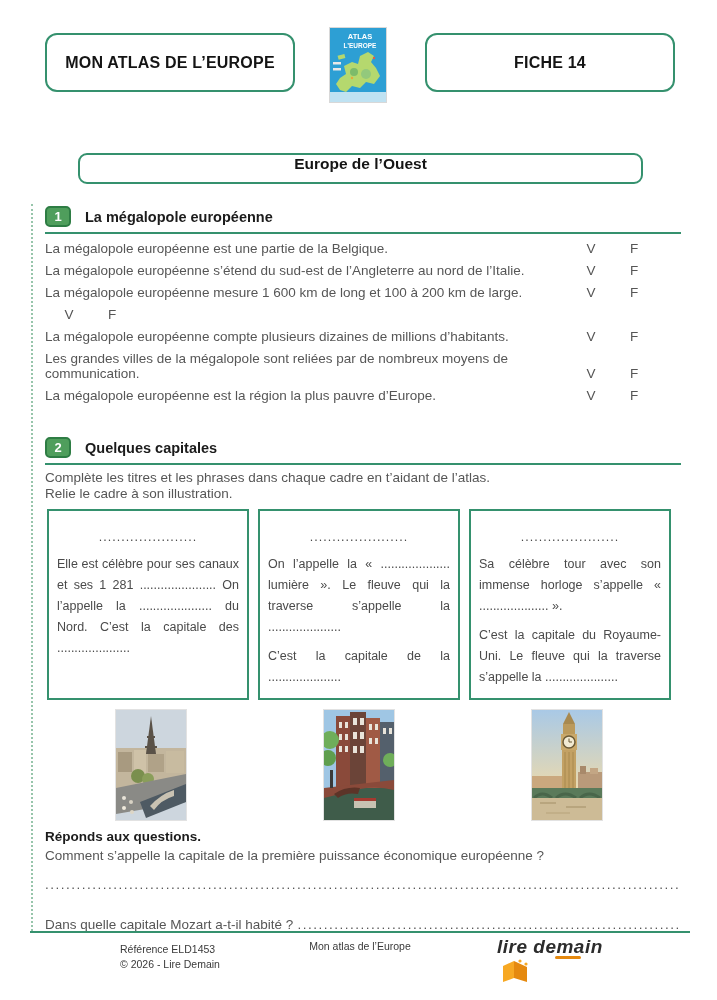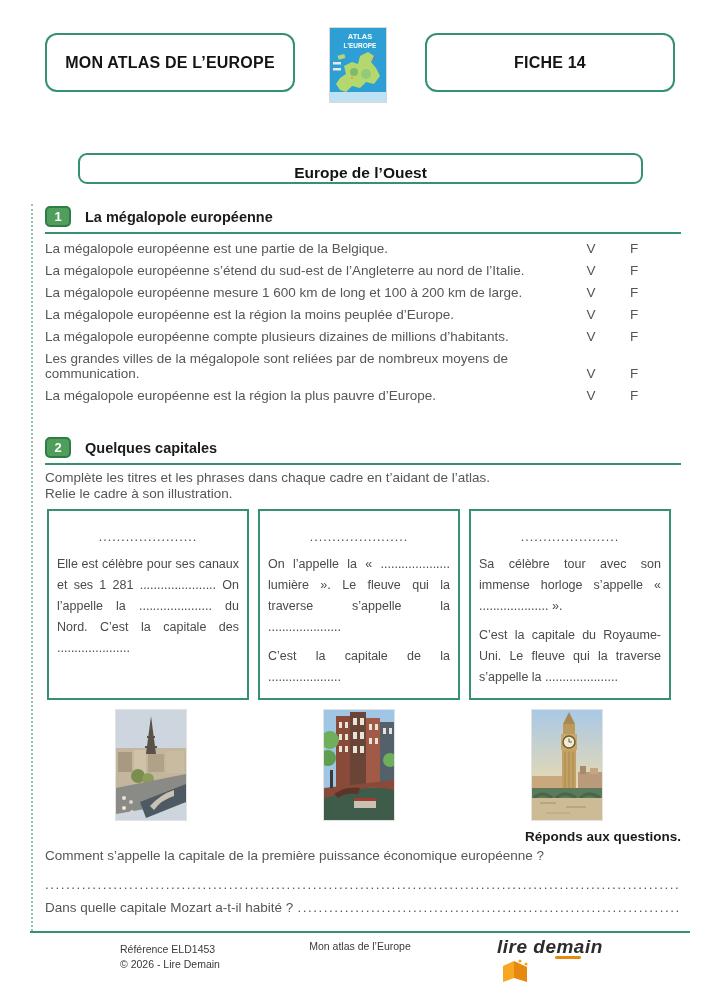--- a/index.html
+++ b/index.html
@@ -12,21 +12,21 @@
   .hdr-box.right { left:425px; }
   .atlas-cover { position:absolute; left:330px; top:28px; width:56px; height:74px; box-shadow:0 0 0 1px #d8d8d8; }
 
   
   .identity { position:absolute; left:78px; top:117px; width:565px; display:flex; align-items:flex-end; font-size:14px; color:#222; font-weight:bold; }
   .id-line { display:inline-block; border-bottom:2px solid #3a3a3a; height:14px; margin-left:5px; }
   .id-nom { width:140px; } .id-prenom { width:158px; } .id-date { width:52px; }
   .id-gap1 { width:22px; } .id-gap2 { width:24px; }
 
   
-  .banner { position:absolute; left:78px; top:153px; width:565px; height:31px; border:2px solid #35916e; border-radius:9px; display:flex; align-items:flex-end; justify-content:center; font-weight:bold; font-size:15.5px; color:#141414; }
+  .banner { position:absolute; left:78px; top:153px; width:565px; height:31px; border:2px solid #35916e; border-radius:9px; display:flex; align-items:flex-start; justify-content:center; font-weight:bold; font-size:15.5px; color:#141414; }
 
   
   .left-dotted { position:absolute; left:31px; top:204px; height:727px; width:0; border-left:2px dotted #97c5ab; }
 
   
   .sec-header { position:absolute; left:45px; width:636px; display:flex; align-items:center; border-bottom:2px solid #35916e; padding-bottom:5px; }
   .sec1-header { top:206px; } .sec2-header { top:437px; }
   .sec-badge { width:26px; height:21px; background:#4f9e5c; border:2px solid #2e7d44; border-radius:5px; color:#fff; font-weight:bold; font-size:13px; display:flex; align-items:center; justify-content:center; }
   .sec-title { margin-left:14px; font-weight:bold; font-size:14.5px; color:#1b1b1b; }
 
@@ -47,23 +47,23 @@
   .card p + p { margin-top:8px; }
   .card p:empty { display:none; }
 
   
   .photos { position:absolute; left:47px; top:710px; width:624px; display:flex; }
   .photo-slot { flex:1; display:flex; justify-content:center; }
   .photo { width:70px; height:110px; box-shadow:0 0 0 1px #e2e2e2; }
 
   
   .questions { position:absolute; left:45px; top:829px; width:636px; font-size:13.5px; color:#565656; }
-  .q-heading { font-weight:bold; color:#1b1b1b; margin-bottom:4px;text-align:right; }
+  .q-heading { font-weight:bold; color:#1b1b1b; margin-bottom:4px; }
   .dots-line { white-space:nowrap; overflow:hidden; letter-spacing:1.5px; margin-top:14px; height:17px; }
-  .q2-row { display:flex; margin-top:6px;align-items:flex-end; }
+  .q2-row { display:flex; margin-top:23px;align-items:flex-end; }
   .q2-dots { flex:1; white-space:nowrap; overflow:hidden; letter-spacing:1.5px; margin-left:4px; }
 
   
   .footer-line { position:absolute; left:30px; top:931px; width:660px; border-top:2px solid #35916e; }
   .footer { position:absolute; top:938px; left:0; width:717px; font-size:10.5px; color:#3a3a3a; }
   .f-left { position:absolute; left:120px; top:4px; line-height:15px; }
   .f-center { position:absolute; left:280px; top:2px; width:160px; text-align:center; }
   .f-logo { position:absolute; left:497px; top:-2px; display:flex; align-items:flex-start;flex-direction:column; }
   .f-logo-text { font-style:italic; font-weight:bold; font-size:19px; color:#2c2c2c; letter-spacing:.5px; }
   .f-logo-sub { position:absolute; left:58px; top:20px; width:26px; height:3px; background:#e5890f; border-radius:2px; }
@@ -120,21 +120,20 @@
       <div class="vf-text">La mégalopole européenne s’étend du sud-est de l’Angleterre au nord de l’Italie.</div>
       <div class="vf-v">V</div>
       <div class="vf-f">F</div>
     </div>
     <div class="vf-row">
       <div class="vf-text">La mégalopole européenne mesure 1 600 km de long et 100 à 200 km de large.</div>
       <div class="vf-v">V</div>
       <div class="vf-f">F</div>
     </div>
     <div class="vf-row">
-      <div class="vf-text">La mégalopole européenne est la région la moins peuplée d’Europe.</div>
       <div class="vf-v">V</div>
       <div class="vf-f">F</div>
     </div>
     <div class="vf-row">
       <div class="vf-text">La mégalopole européenne compte plusieurs dizaines de millions d’habitants.</div>
       <div class="vf-v">V</div>
       <div class="vf-f">F</div>
     </div>
     <div class="vf-row">
       <div class="vf-text">Les grandes villes de la mégalopole sont reliées par de nombreux moyens de communication.</div>

